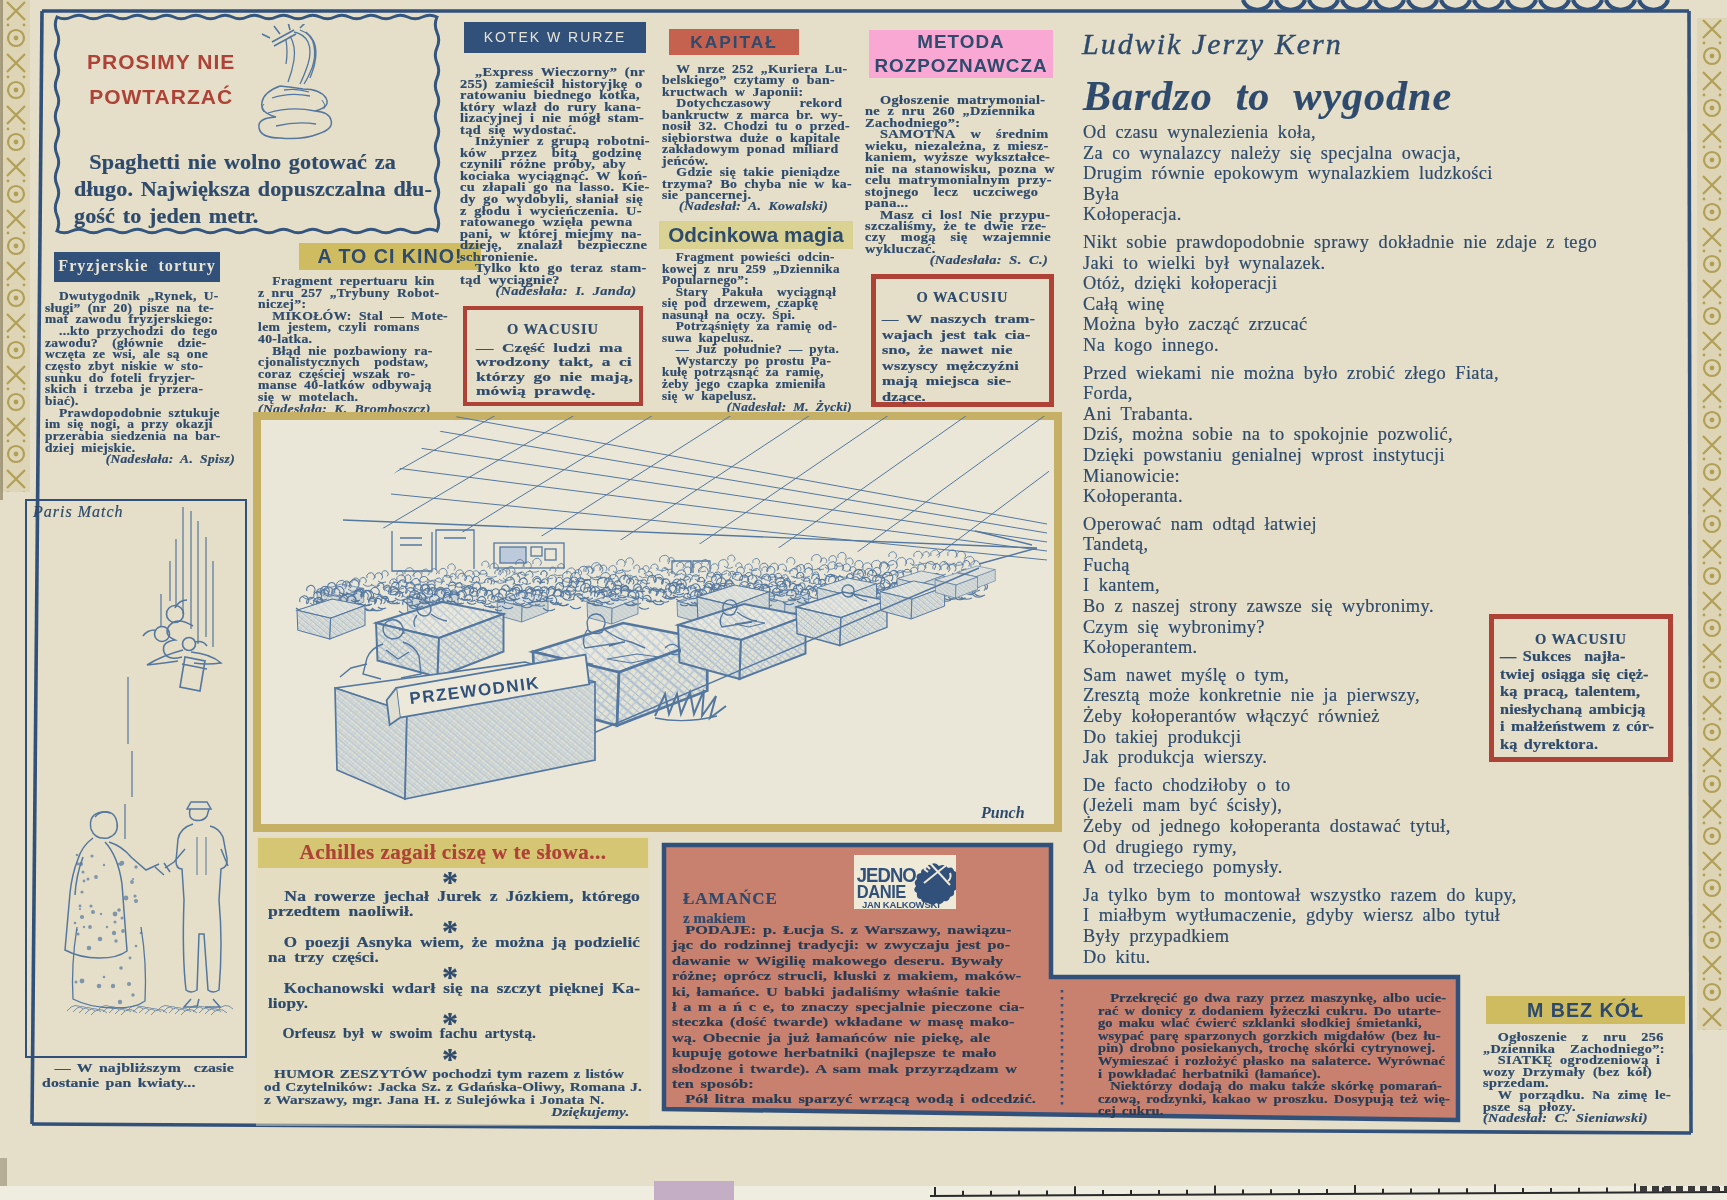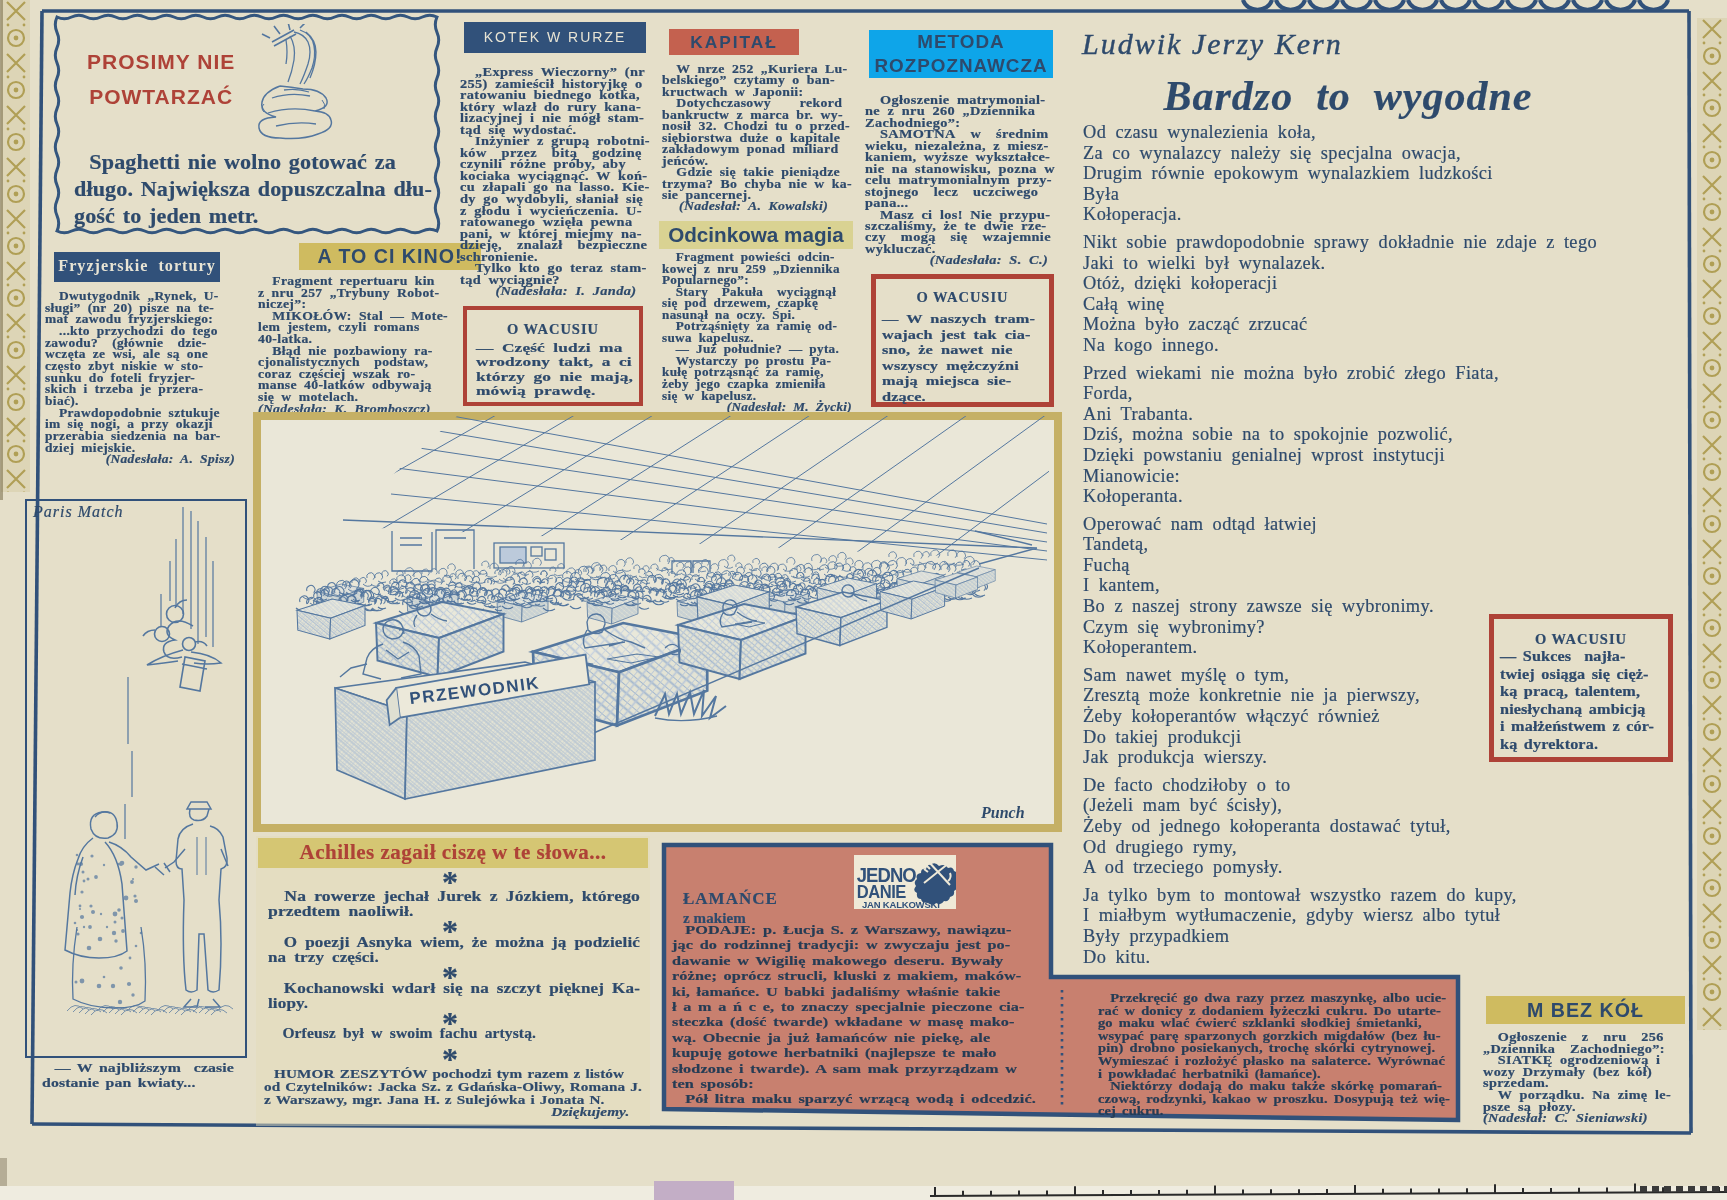--- a/index.html
+++ b/index.html
@@ -139,33 +139,33 @@
 <div class="t fit" style="left: 476px; top: 341px; width: 157px; font-size: 13.2px; line-height: 14.3px; word-spacing: 3px; transform: scaleX(1.3159);">— Część ludzi ma<br>wrodzony takt, a ci<br>którzy go nie mają,<br>mówią prawdę.</div>
 
 <div class="bar" style="left: 669px; top: 29px; width: 130px; height: 26px; background: rgb(196, 97, 79); font-size: 17.32px; line-height: 26px; letter-spacing: 2px;">KAPITAŁ</div>
 
 <div class="t fit" style="left: 662px; top: 64px; width: 190px; font-size: 12.2px; line-height: 11.45px; word-spacing: 3px; letter-spacing: 0.3px; transform: scaleX(1.1307);">&nbsp;&nbsp;W nrze 252 „Kuriera Lu-<br>belskiego” czytamy o ban-<br>kructwach w Japonii:<br>&nbsp;&nbsp;Dotychczasowy&nbsp;&nbsp;&nbsp;&nbsp;rekord<br>bankructw z marca br. wy-<br>nosił 32. Chodzi tu o przed-<br>siębiorstwa duże o kapitale<br>zakładowym ponad miliard<br>jeńców.<br>&nbsp;&nbsp;Gdzie się takie pieniądze<br>trzyma? Bo chyba nie w ka-<br>sie pancernej.<br><span class="it" style="margin-left:15px">(Nadesłał: A. Kowalski)</span></div>
 
 <div class="bar" style="left: 659px; top: 221px; width: 194px; height: 28px; background: rgb(217, 210, 146); font-size: 20.67px; line-height: 27px; letter-spacing: 0px;">Odcinkowa magia</div>
 
 <div class="t fit" style="left: 662px; top: 252px; width: 190px; font-size: 12.2px; line-height: 11.55px; word-spacing: 3px; letter-spacing: 0.3px; transform: scaleX(1.0801);">&nbsp;&nbsp;Fragment powieści odcin-<br>kowej z nru 259 „Dziennika<br>Popularnego”:<br>&nbsp;&nbsp;Stary&nbsp;&nbsp;Pakuła&nbsp;&nbsp;wyciągnął<br>się pod drzewem, czapkę<br>nasunął na oczy. Śpi.<br>&nbsp;&nbsp;Potrząśnięty za ramię od-<br>suwa kapelusz.<br>&nbsp;&nbsp;— Już południe? — pyta.<br>&nbsp;&nbsp;Wystarczy po prostu Pa-<br>kułę potrząsnąć za ramię,<br>żeby jego czapka zmieniła<br>się w kapelusz.<br><span class="it" style="margin-left:60px">(Nadesłał: M. Życki)</span></div>
 
-<div class="bar" style="left: 869px; top: 30px; width: 184px; height: 48px; background: #0ea5e9; font-size: 18.85px; line-height: 24px; white-space: normal;">METODA ROZPOZNAWCZA</div>
+<div class="bar" style="left: 869px; top: 30px; width: 184px; height: 48px; background: #f9a8d4; font-size: 18.85px; line-height: 24px; white-space: normal;">METODA ROZPOZNAWCZA</div>
 
 <div class="t fit" style="left: 865px; top: 95px; width: 190px; font-size: 12.2px; line-height: 11.45px; word-spacing: 3px; letter-spacing: 0.3px; transform: scaleX(1.175);">&nbsp;&nbsp;Ogłoszenie matrymonial-<br>ne z nru 260 „Dziennika<br>Zachodniego”:<br>&nbsp;&nbsp;SAMOTNA&nbsp;&nbsp;w&nbsp;&nbsp;średnim<br>wieku, niezależna, z miesz-<br>kaniem, wyższe wykształce-<br>nie na stanowisku, pozna w<br>celu matrymonialnym przy-<br>stojnego&nbsp;&nbsp;lecz&nbsp;&nbsp;uczciwego<br>pana...<br>&nbsp;&nbsp;Masz ci los! Nie przypu-<br>szczaliśmy, że te dwie rze-<br>czy&nbsp;&nbsp;mogą&nbsp;&nbsp;się&nbsp;&nbsp;wzajemnie<br>wykluczać.<br><span class="it" style="margin-left:55px">(Nadesłała: S. C.)</span></div>
 
 <div style="position:absolute;left:871px;top:274px;width:173px;height:123px;border:5.5px solid #ae4237">
       <div class="t" style="left:0;top:10px;width:100%;text-align:center;font-size:14.5px;position:absolute;letter-spacing:1px">O WACUSIU</div>
     </div>
 
 <div class="t fit" style="left: 882px; top: 312px; width: 153px; font-size: 12.8px; line-height: 15.6px; word-spacing: 3px; transform: scaleX(1.2743);">— W naszych tram-<br>wajach jest tak cia-<br>sno, że nawet nie<br>wszyscy mężczyźni<br>mają miejsca sie-<br>dzące.</div>
 
 <div class="t it fit" style="left:1082px;top:27px;font-size:30px;letter-spacing:2px;font-weight:400;-webkit-text-stroke:.4px currentColor">Ludwik Jerzy Kern</div>
 
-<div class="t it" style="left:1083px;top:72px;width:530px;text-align:center;font-size:42px;letter-spacing:1px;white-space:nowrap">Bardzo&nbsp; to&nbsp; wygodne</div>
+<div class="t it" style="left:1083px;top:72px;width:530px;text-align:left;font-size:42px;letter-spacing:1px;white-space:nowrap">Bardzo&nbsp; to&nbsp; wygodne</div>
 
 <div class="t fit" style="left: 1083px; top: 122px; width: 514px; font-size: 19.5px; line-height: 20.6px; font-weight: 400; word-spacing: 4.5px; letter-spacing: 0.4px; transform: scaleX(0.9416);">
       <div style="margin-bottom:7px">Od czasu wynalezienia koła,<br>Za co wynalazcy należy się specjalna owacja,<br>Drugim równie epokowym wynalazkiem ludzkości<br>Była<br>Kołoperacja.</div>
       <div style="margin-bottom:7px">Nikt sobie prawdopodobnie sprawy dokładnie nie zdaje z tego<br>Jaki to wielki był wynalazek.<br>Otóż, dzięki kołoperacji<br>Całą winę<br>Można było zacząć zrzucać<br>Na kogo innego.</div>
       <div style="margin-bottom:7px">Przed wiekami nie można było zrobić złego Fiata,<br>Forda,<br>Ani Trabanta.<br>Dziś, można sobie na to spokojnie pozwolić,<br>Dzięki powstaniu genialnej wprost instytucji<br>Mianowicie:<br>Kołoperanta.</div>
       <div style="margin-bottom:7px">Operować nam odtąd łatwiej<br>Tandetą,<br>Fuchą<br>I kantem,<br>Bo z naszej strony zawsze się wybronimy.<br>Czym się wybronimy?<br>Kołoperantem.</div>
       <div style="margin-bottom:7px">Sam nawet myślę o tym,<br>Zresztą może konkretnie nie ja pierwszy,<br>Żeby kołoperantów włączyć również<br>Do takiej produkcji<br>Jak produkcja wierszy.</div>
       <div style="margin-bottom:7px">De facto chodziłoby o to<br>(Jeżeli mam być ścisły),<br>Żeby od jednego kołoperanta dostawać tytuł,<br>Od drugiego rymy,<br>A od trzeciego pomysły.</div>
       <div style="margin-bottom:7px">Ja tylko bym to montował wszystko razem do kupy,<br>I miałbym wytłumaczenie, gdyby wiersz albo tytuł<br>Były przypadkiem<br>Do kitu.</div>
     </div>

